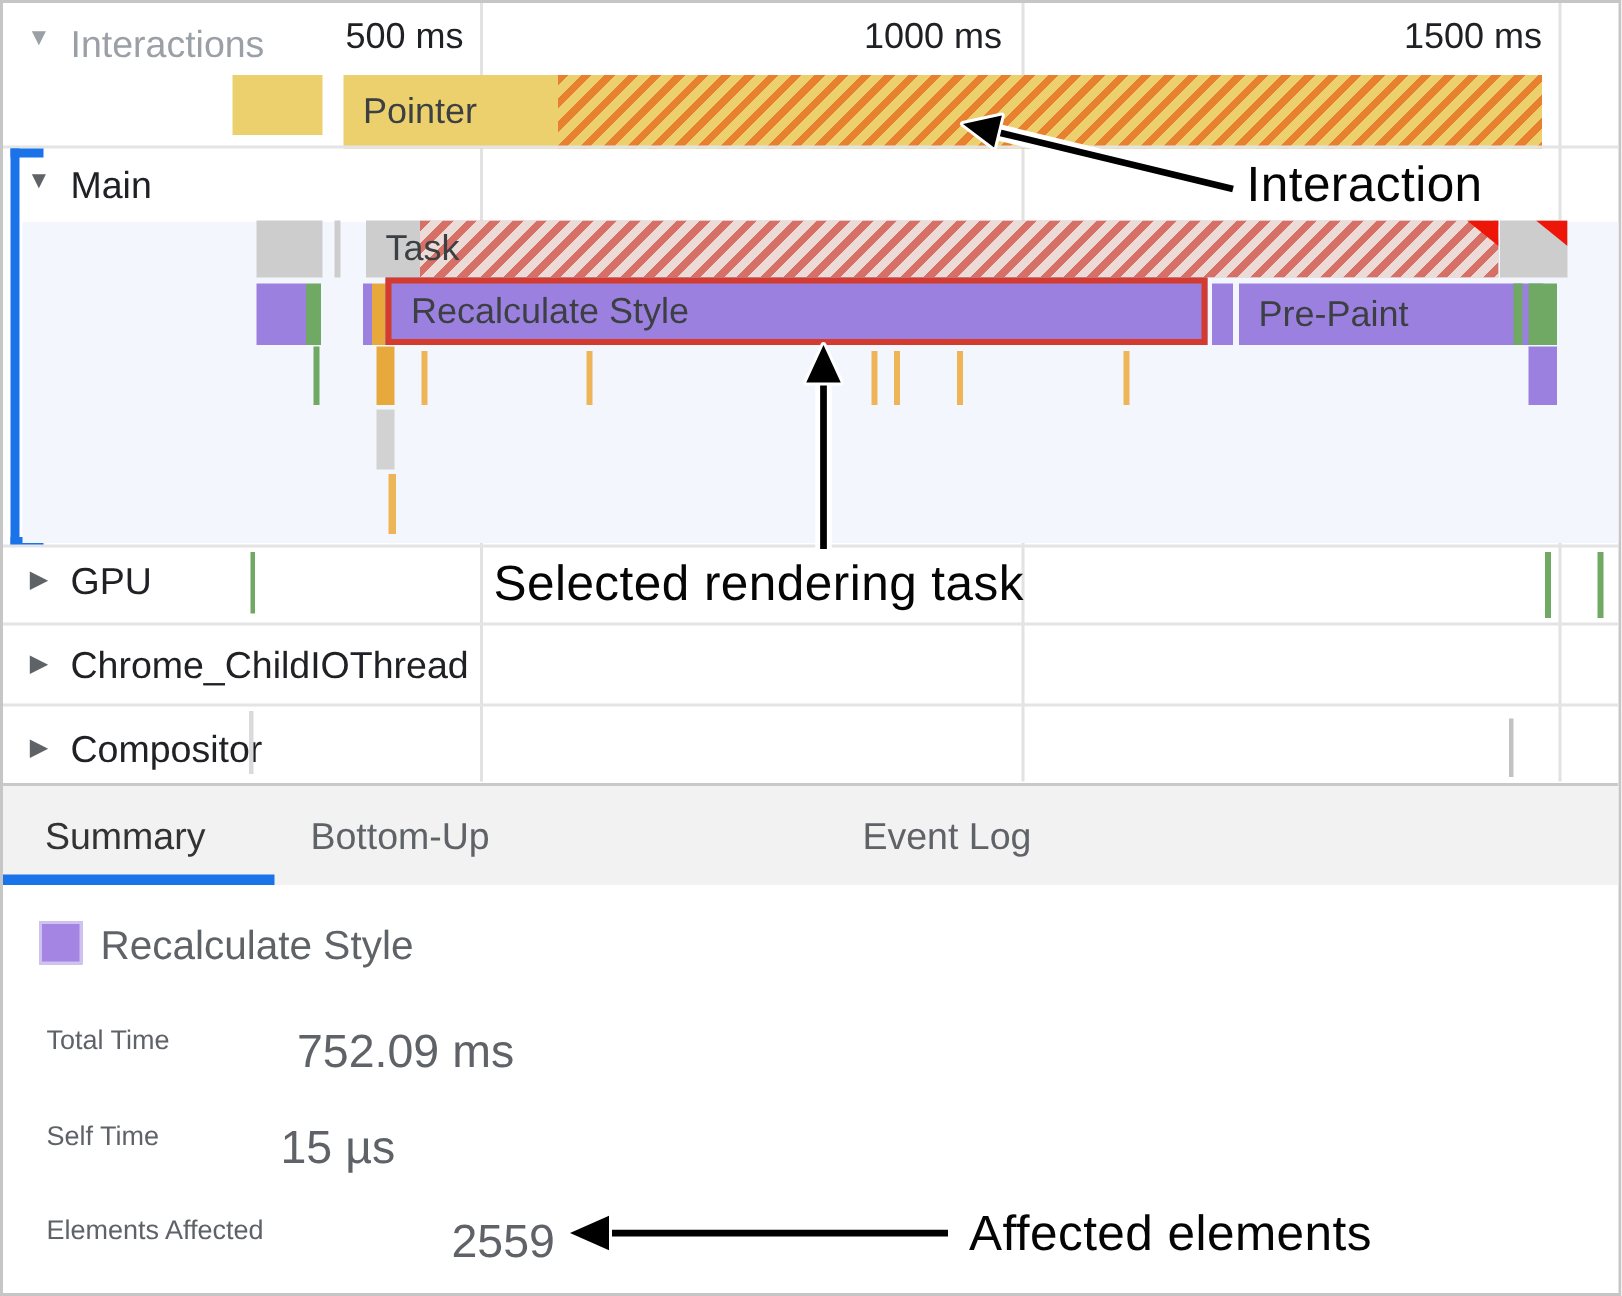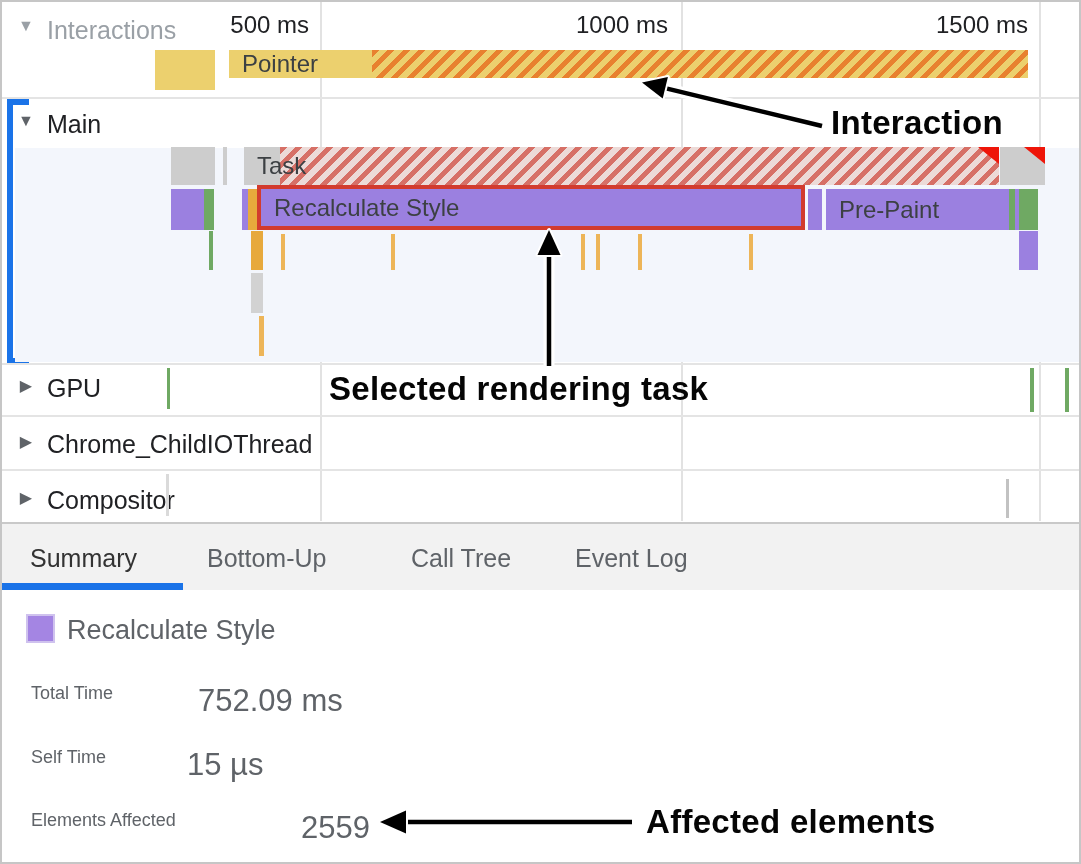--- a/index.html
+++ b/index.html
@@ -36,42 +36,42 @@
   .tab{position:absolute;top:0;height:68px;display:flex;align-items:center;
     font-size:25px;color:#5f6368;cursor:default;}
   .tab.active{color:#333;}
   .tab-underline{position:absolute;left:0;top:581px;width:181px;height:7px;background:#1a73e8;z-index:2;}
   .swatch{position:absolute;left:24px;top:612px;width:29px;height:29px;
     background:#a485e3;border:2px solid #cfc2ee;}
   .event-name{position:absolute;left:65px;top:613px;font-size:27px;color:#5f6368;}
   .sum-row{position:absolute;left:29px;font-size:18px;color:#5f6368;white-space:nowrap;}
   .sum-val{position:absolute;font-size:31px;color:#5f6368;white-space:nowrap;}
   
-  .annot{position:absolute;font-size:33px;color:#050505;font-weight:700;
+  .annot{position:absolute;font-size:33px;color:#050505;font-weight:400;
     letter-spacing:.3px;white-space:nowrap;z-index:20;}
   .arrows{position:absolute;left:0;top:0;width:1081px;height:864px;z-index:18;pointer-events:none;}
 </style>
 </head>
 <body>
 
 <div class="stage">
 
   <div class="gridline" style="left:318px;height:519px;"></div>
   <div class="gridline" style="left:679px;height:519px;"></div>
   <div class="gridline" style="left:1037px;height:519px;"></div>
 
   <span class="ruler-label" style="left:307px;">500 ms</span>
   <span class="ruler-label" style="left:666px;">1000 ms</span>
   <span class="ruler-label" style="left:1026px;">1500 ms</span>
 
   <span class="tri gray" style="left:14px;top:15px;">▼</span>
   <span class="track-label gray" style="left:45px;top:14px;">Interactions</span>
 
   <div class="bar" style="left:153px;top:48px;width:60px;height:40px;background:#ecd06e;"></div>
-  <div class="bar" style="left:227px;top:48px;width:799px;height:28px;background:#ecd06e;">
+  <div class="bar" style="left:227px;top:48px;width:799px;height:49px;background:#ecd06e;">
     <div class="hatch-orange" style="position:absolute;left:143px;top:0;right:0;height:100%;"></div>
     <span class="bar-label">Pointer</span>
   </div>
 
   <div class="divider" style="top:95px;"></div>
 
   <div class="bracket" style="left:5px;top:97px;width:6px;height:265px;"></div>
   <div class="bracket" style="left:5px;top:97px;width:22px;height:6px;"></div>
   <div class="bracket" style="left:5px;top:356px;width:22px;height:6px;"></div>
 
@@ -134,21 +134,20 @@
   <div class="divider" style="top:467px;"></div>
 
   <span class="tri" style="left:14px;top:486px;">▶</span>
   <span class="track-label" style="left:45px;top:484px;">Compositor</span>
   <div class="bar" style="left:164px;top:472px;width:3px;height:42px;background:#dadada;"></div>
   <div class="bar" style="left:1004px;top:477px;width:3px;height:39px;background:#c2c2c2;"></div>
 
   <div class="tabbar">
     <div class="tab active" style="left:28px;">Summary</div>
     <div class="tab" style="left:205px;">Bottom-Up</div>
-    <div class="tab" style="left:409px;">Call Tree</div>
     <div class="tab" style="left:573px;">Event Log</div>
   </div>
   <div class="tab-underline"></div>
 
   <div class="swatch"></div>
   <div class="event-name">Recalculate Style</div>
 
   <div class="sum-row" style="top:681px;">Total Time</div>
   <div class="sum-val" style="left:196px;top:681px;">752.09 ms</div>
 

